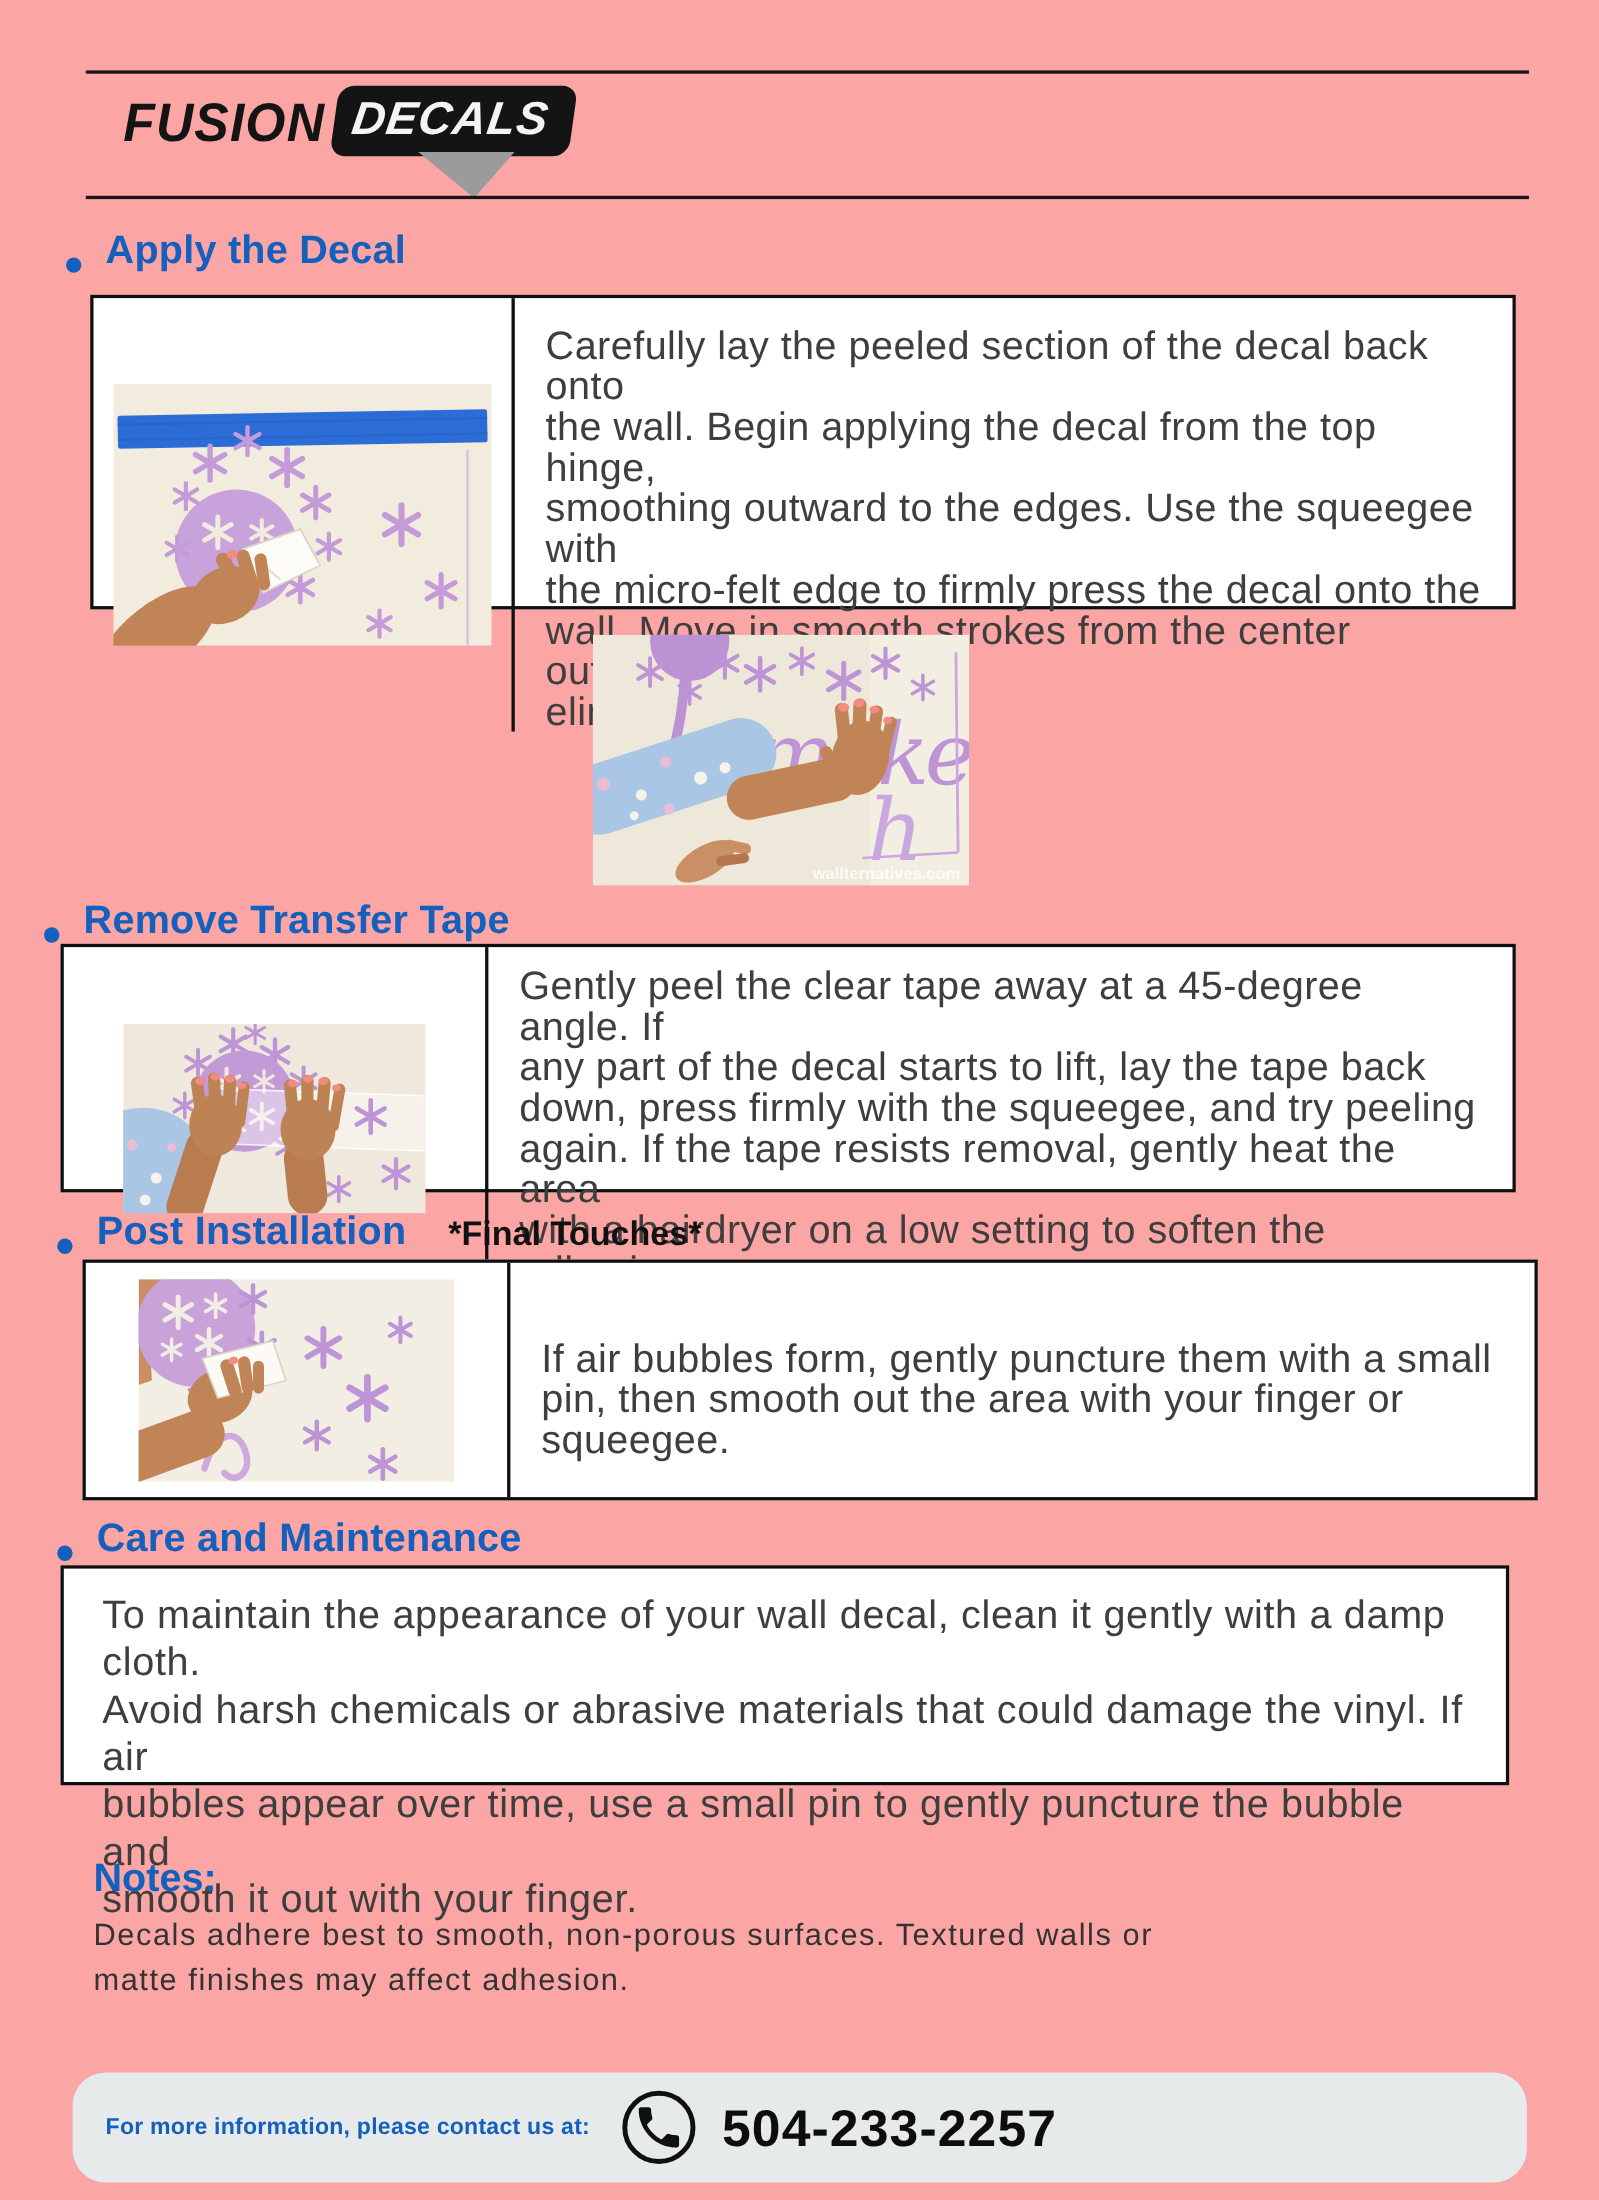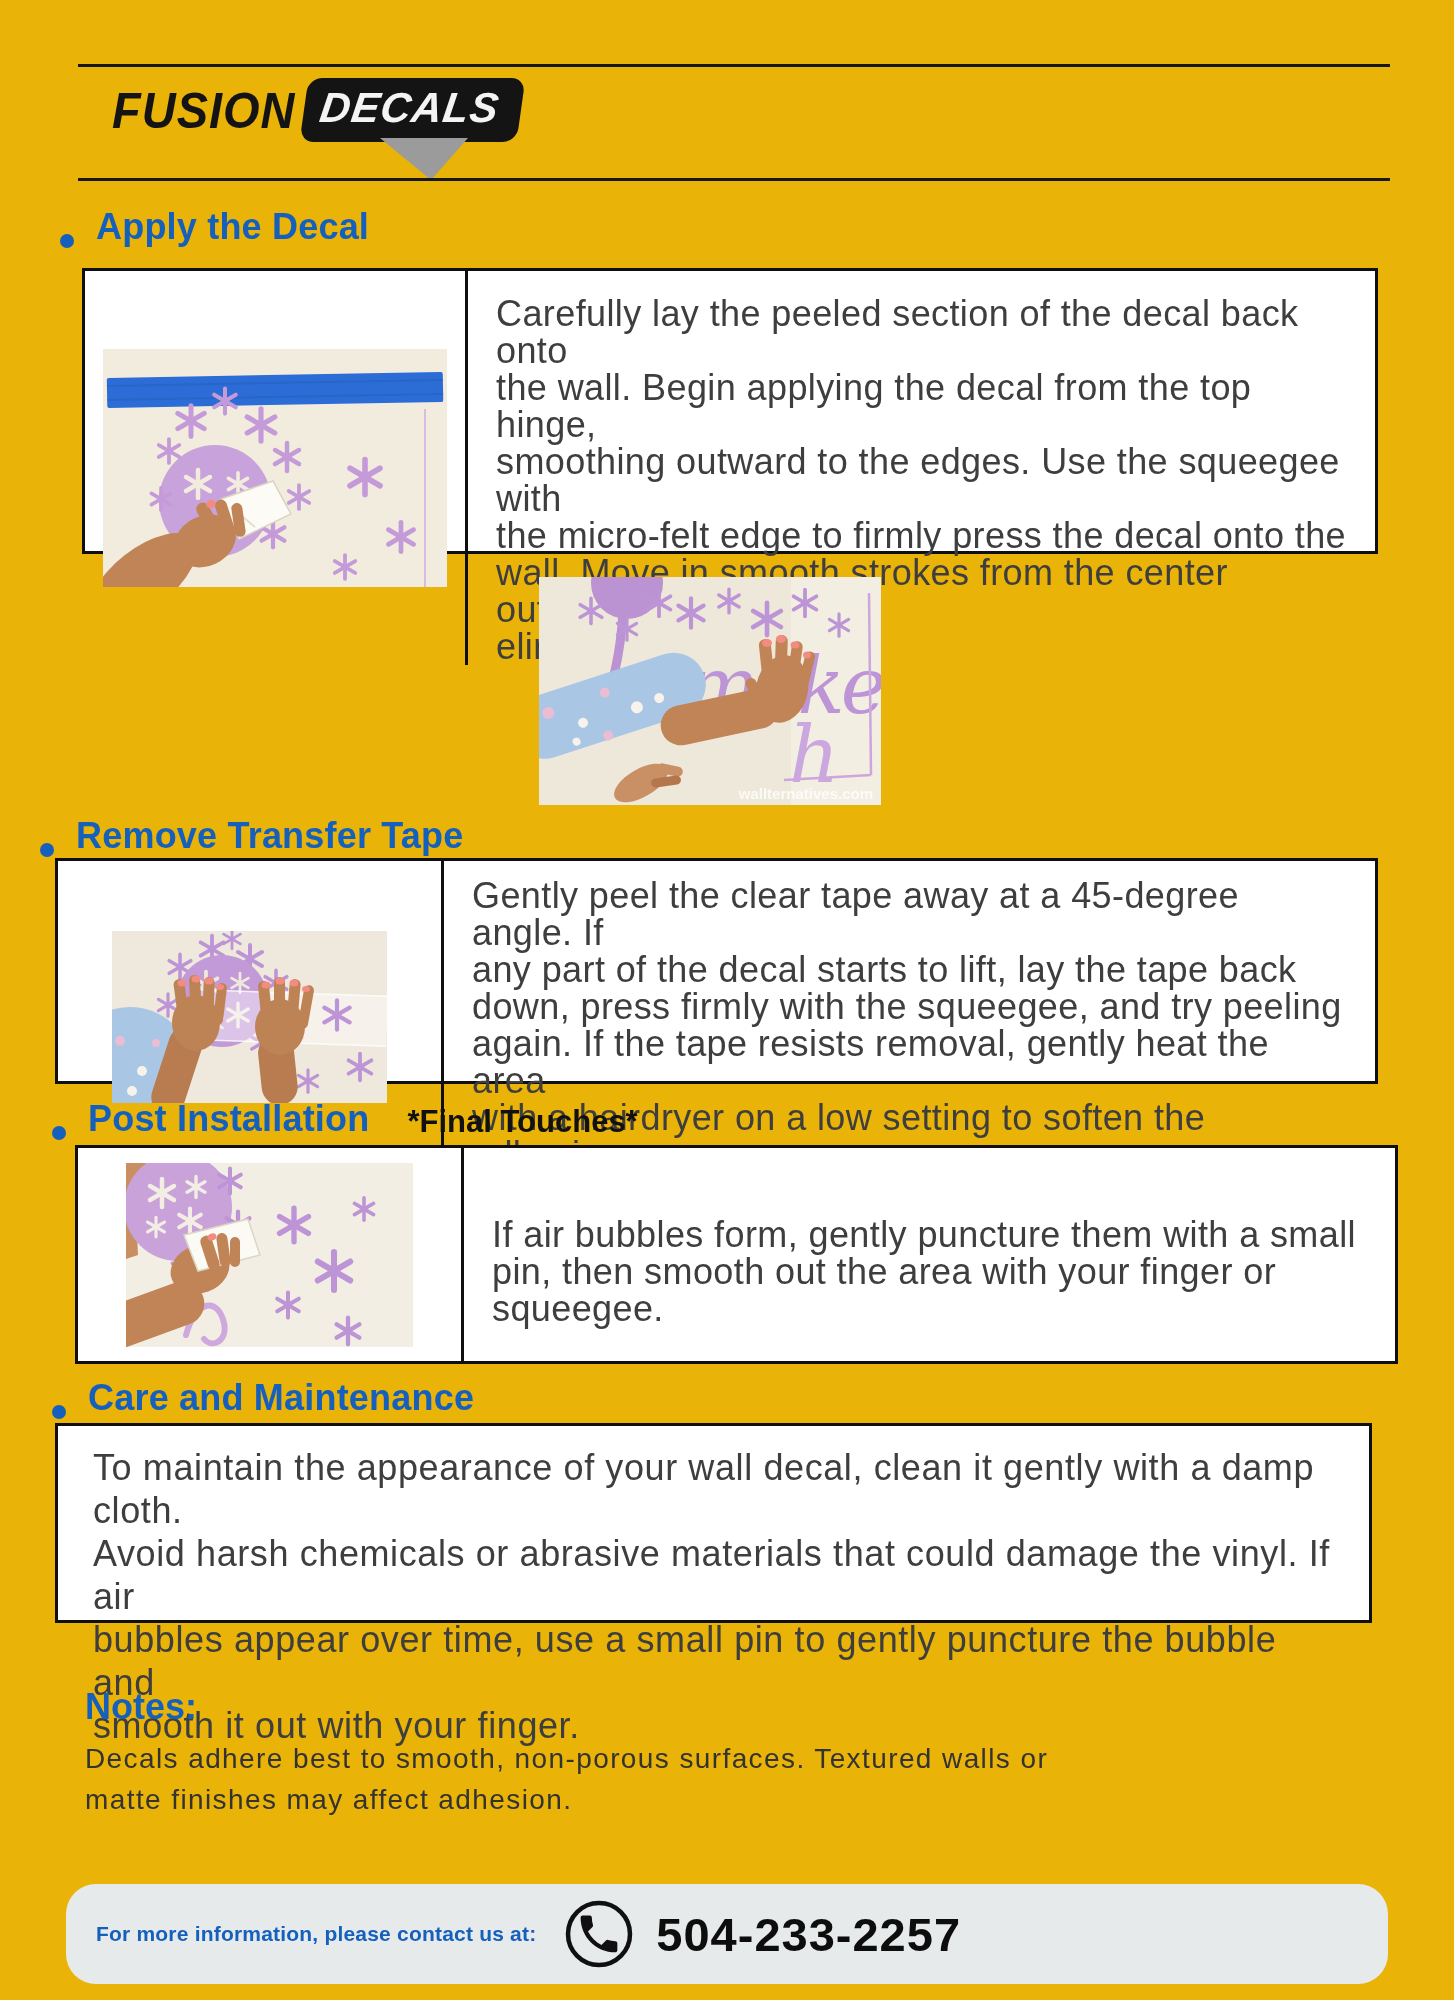--- a/index.html
+++ b/index.html
@@ -1,17 +1,17 @@
 <!DOCTYPE html>
 <html><head>
 <meta charset="utf-8">
 <style>
   html,body{margin:0;padding:0;background:#ffffff;}
   body{width:1454px;height:2000px;font-family:"Liberation Sans",sans-serif;}
-  #page{position:relative;width:1454px;height:2000px;background:#eab308;overflow:hidden;}
+  #page{position:relative;width:1454px;height:2000px;background:#fca5a5;overflow:hidden;}
 
   .rule{position:absolute;left:78px;width:1312px;height:3px;background:#171717;}
 
   
   .logo{position:absolute;left:112px;top:80px;display:flex;align-items:center;}
   .logo-fusion{font-size:47px;font-weight:bold;font-style:italic;letter-spacing:1px;color:#141414;transform:scaleY(1.05);}
   .logo-badge{position:relative;margin-left:10px;background:#141414;border-radius:12px;padding:4px 20px 8px 14px;transform:skewX(-8deg);box-shadow:0 0 0 2px #141414;}
   .logo-decals{display:inline-block;font-size:42px;font-weight:bold;font-style:italic;letter-spacing:1px;color:#f4f4f4;}
   .logo-peel{position:absolute;left:268px;top:56px;width:88px;height:42px;background:#9b9b9b;clip-path:polygon(0 0,100% 0,58% 100%);}
 

